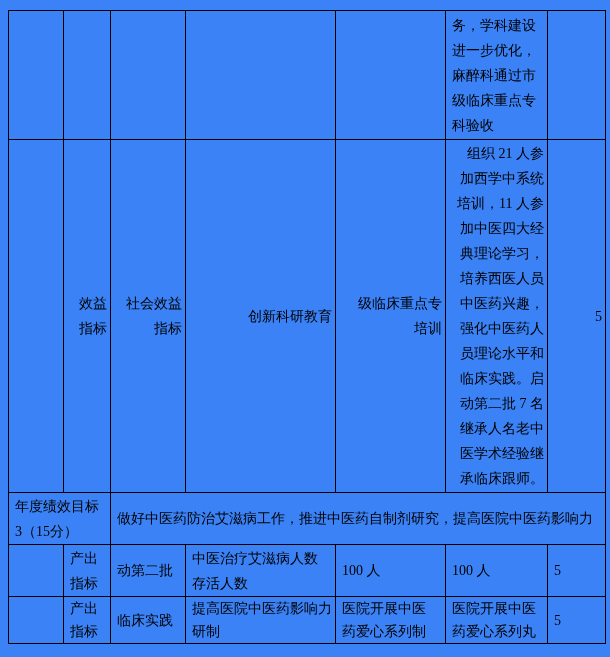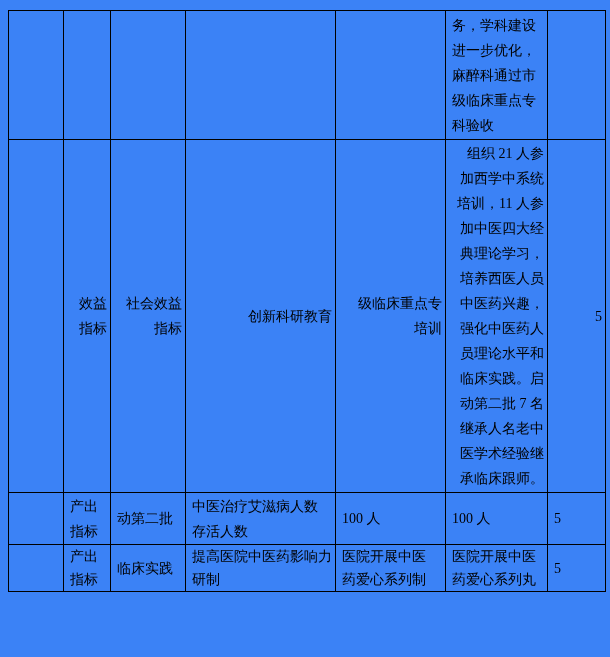--- a/index.html
+++ b/index.html
@@ -80,20 +80,25 @@
 中医药兴趣，
 强化中医药人
 员理论水平和
 临床实践。启
 动第二批 7 名
 继承人名老中
 医学术经验继
 承临床跟师。</td>
       <td>5</td>
     </tr>
+    <tr class="r3">
+      <td colspan="2">年度绩效目标
+3（15分）</td>
+      <td colspan="5">做好中医药防治艾滋病工作，推进中医药自制剂研究，提高医院中医药影响力</td>
+    </tr>
     <tr class="r4">
       <td></td>
       <td>产出
 指标</td>
       <td>动第二批</td>
       <td>中医治疗艾滋病人数
 存活人数</td>
       <td>100 人</td>
       <td>100 人</td>
       <td>5</td>

